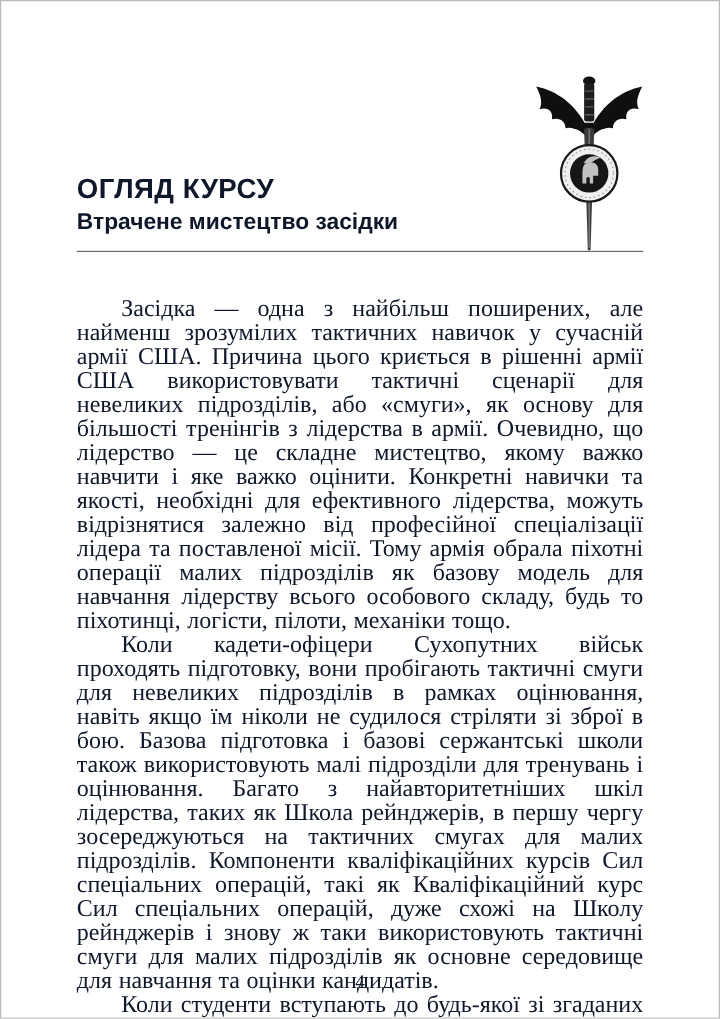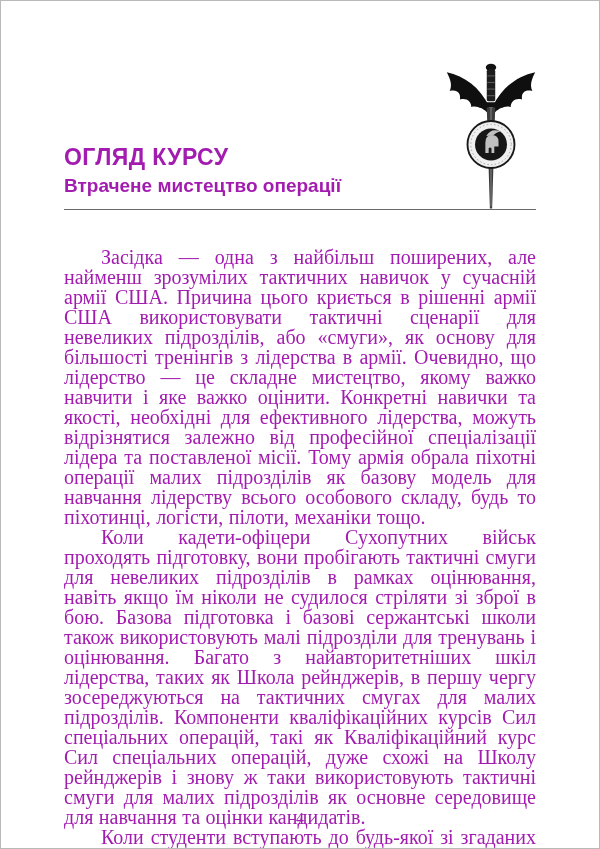--- a/index.html
+++ b/index.html
@@ -4,21 +4,21 @@
 <style>
   html, body { margin: 0; padding: 0; background: #ffffff; }
   .page {
     position: relative;
     width: 600px;
     height: 849px;
     box-sizing: border-box;
     background: #ffffff;
     border: 1px solid #b9b9b9;
     font-family: "Liberation Serif", serif;
-    color: #a21caf;
+    color: #0f172a;
     overflow: hidden;
     padding-left: 48px;
   }
   .chapter-header {
     position: absolute;
     left: 63px;
     right: 63px;
     top: 143px;
     padding-bottom: 12px;
     border-bottom: 1px solid #6a6a6a;
@@ -100,21 +100,21 @@
       <circle cx="50" cy="88" r="21.5" fill="none" stroke="#9a9a9a" stroke-width="1" stroke-dasharray="1.5,2.5"></circle>
       <circle cx="50" cy="88" r="17" fill="#161616"></circle>
 
       <path d="M44,97 L44,86 Q44,78 51,78 Q58,78 58,85 L58,90 L53.5,90 L53.5,97 L50.5,97 L50.5,92 Q49,90.5 47.5,92 L47.5,97 Z" fill="#c0c0c0"></path>
       <path d="M45,79 Q50,70 60,74 Q55,75.5 52,78.5 Z" fill="#c0c0c0"></path>
     </svg>
   </div>
 
   <header class="chapter-header">
     <h1 class="chapter-title">ОГЛЯД КУРСУ</h1>
-    <h2 class="chapter-subtitle">Втрачене мистецтво операції</h2>
+    <h2 class="chapter-subtitle">Втрачене мистецтво засідки</h2>
   </header>
 
   <main class="body-text">
     <p>Засідка — одна з найбільш поширених, але найменш зрозумілих тактичних навичок у сучасній армії США. Причина цього криється в рішенні армії США використовувати тактичні сценарії для невеликих підрозділів, або «смуги», як основу для більшості тренінгів з лідерства в армії. Очевидно, що лідерство — це складне мистецтво, якому важко навчити і яке важко оцінити. Конкретні навички та якості, необхідні для ефективного лідерства, можуть відрізнятися залежно від професійної спеціалізації лідера та поставленої місії. Тому армія обрала піхотні операції малих підрозділів як базову модель для навчання лідерству всього особового складу, будь то піхотинці, логісти, пілоти, механіки тощо.</p>
     <p>Коли кадети-офіцери Сухопутних військ проходять підготовку, вони пробігають тактичні смуги для невеликих підрозділів в рамках оцінювання, навіть якщо їм ніколи не судилося стріляти зі зброї в бою. Базова підготовка і базові сержантські школи також використовують малі підрозділи для тренувань і оцінювання. Багато з найавторитетніших шкіл лідерства, таких як Школа рейнджерів, в першу чергу зосереджуються на тактичних смугах для малих підрозділів. Компоненти кваліфікаційних курсів Сил спеціальних операцій, такі як Кваліфікаційний курс Сил спеціальних операцій, дуже схожі на Школу рейнджерів і знову ж таки використовують тактичні смуги для малих підрозділів як основне середовище для навчання та оцінки кандидатів.</p>
     <p class="continues">Коли студенти вступають до будь-якої зі згаданих вище «шкіл», вони, як правило, приходять з надзвичайно різним рівнем досвіду. Навіть ті, хто навчається в школі рейнджерів або на курсах спецназа, іноді є новобранцями без бойового досвіду, які мають за плечима трохи більше, ніж базову підготовку, коли йдеться про тактичні знання. У</p>
   </main>
 
   <footer>
     <div class="page-number">4</div>

